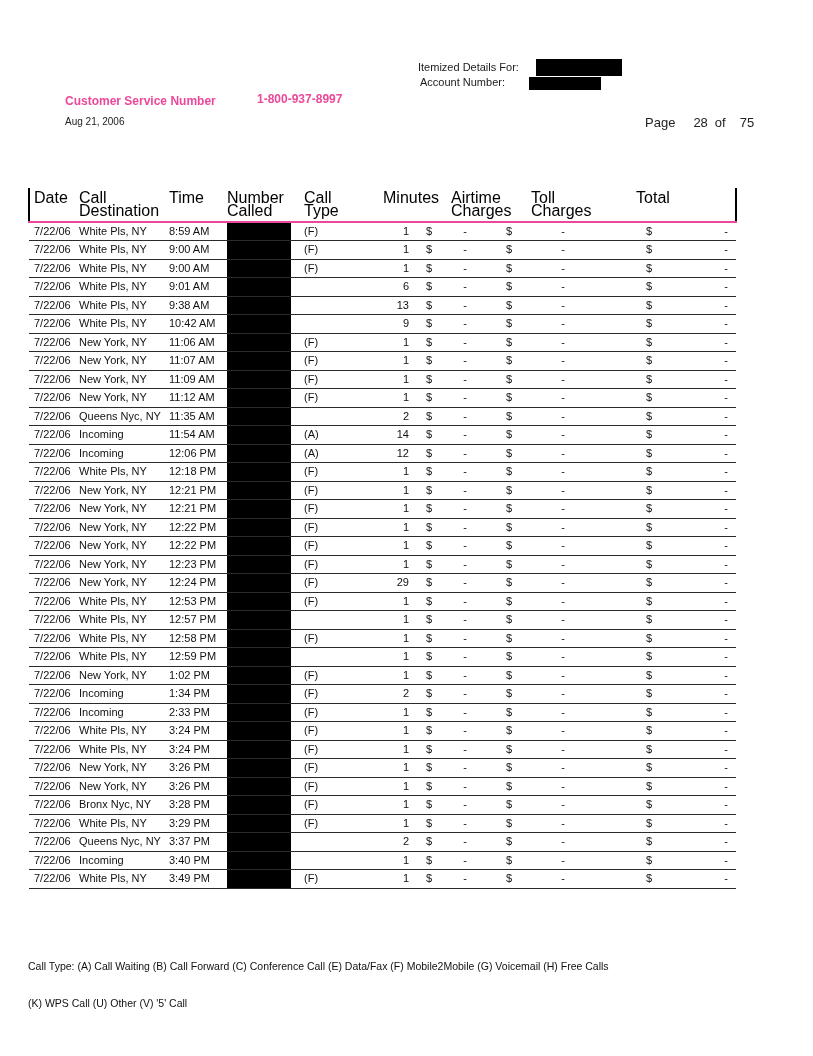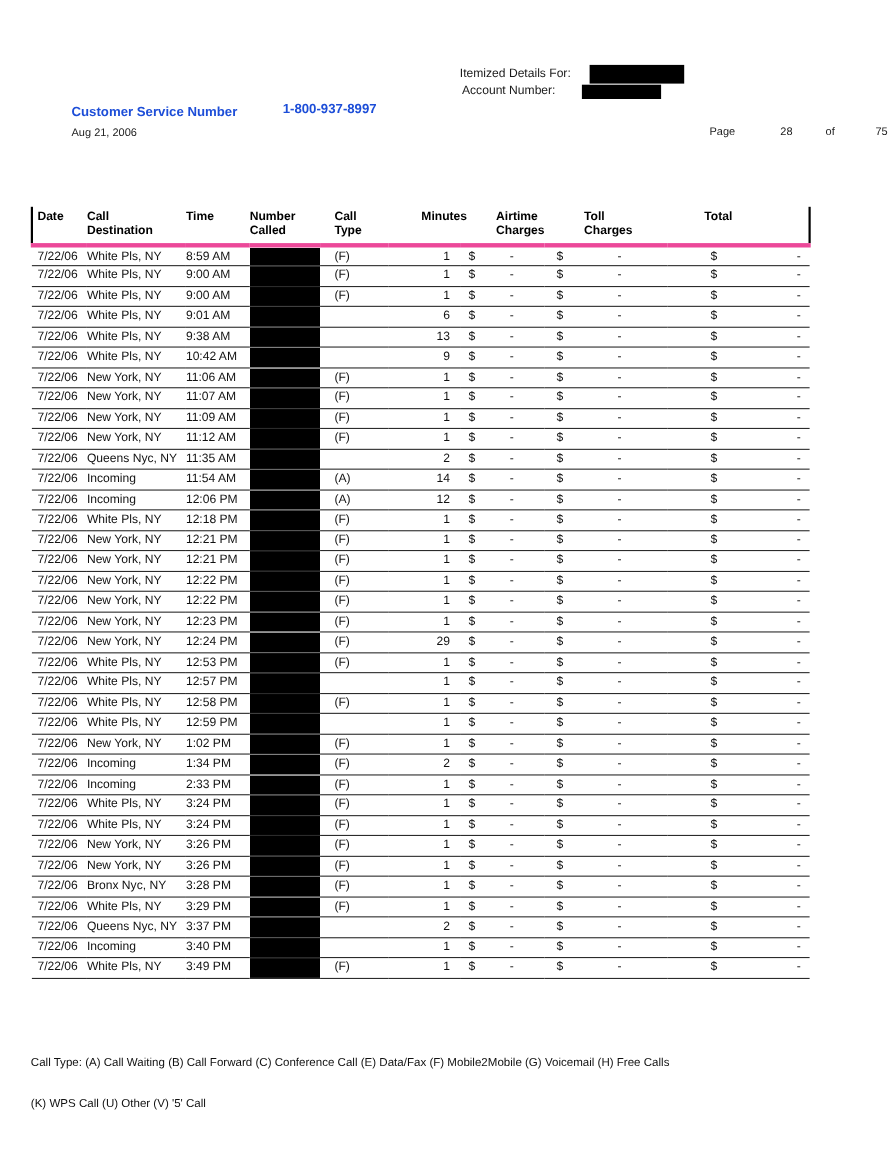--- a/index.html
+++ b/index.html
@@ -9,23 +9,23 @@
     position: relative;
     font-family: "Liberation Sans", sans-serif;
     color: #111;
     overflow: hidden;
   }
   .abs { position: absolute; }
 
   
   .small-label { font-size: 11px; color: #1a1a1a; }
   .redact { background: #000; display: block; position: absolute; }
-  .cs-bold { font-size: 12px; font-weight: bold; color: #1d4ed8; }
+  .cs-bold { font-size: 12px; font-weight: bold; color: #ec4899; }
   .date-small { font-size: 10px; color: #222; }
-  .page-info { font-size: 10px; color: #222; display: flex; gap: 23px; }
+  .page-info { font-size: 13px; color: #222; display: flex; }
   .page-info span { display: inline-block; }
   .page-info .pg-num { margin-left: 18px; }
   .page-info .pg-of  { margin-left: 7px; }
   .page-info .pg-tot { margin-left: 14px; }
 
   
   .table-wrap { position: absolute; left: 28px; top: 188px; width: 707px; }
   .title-box {
     border: 2px solid #000;
     border-bottom: 2px solid #000;
@@ -39,24 +39,24 @@
   col.w-destination { width: 90px; }
   col.w-time        { width: 58px; }
   col.w-number      { width: 64px; }
   col.w-calltype    { width: 62px; }
   col.w-minutes     { width: 66px; }
   col.w-airtime     { width: 76px; }
   col.w-toll        { width: 112px; }
   col.w-total       { width: 129px; }
 
   thead th {
-    font-size: 11px; font-weight: bold; text-align: left;
+    font-size: 16px; font-weight: normal; text-align: left;
     vertical-align: top; line-height: 13px;
     padding: 3px 0 4px 0;
-    border-bottom: 4px solid #ec4899;
+    border-bottom: 2px solid #ec4899;
     color: #000;
   }
   thead th:first-child { border-left: 2px solid #000; padding-left: 4px; }
   thead th:last-child  { border-right: 2px solid #000; }
   thead th.col-calltype { padding-left: 13px; }
   thead th.col-minutes  { padding-left: 30px; }
   thead th.col-airtime  { padding-left: 32px; }
   thead th.col-toll     { padding-left: 36px; }
   thead th.col-total    { text-align: center; padding-right: 36px; }
 

